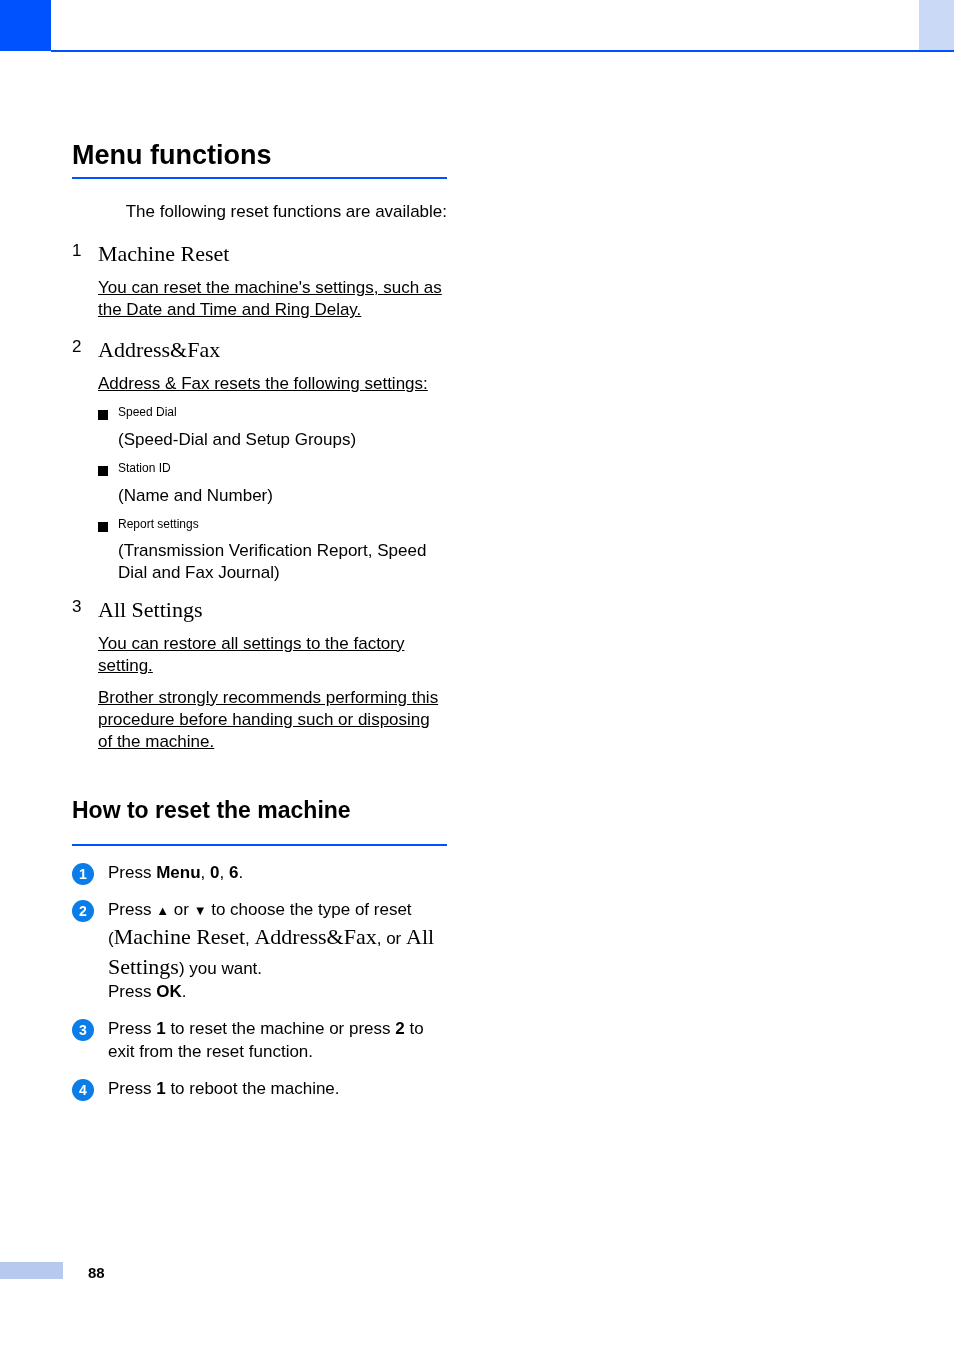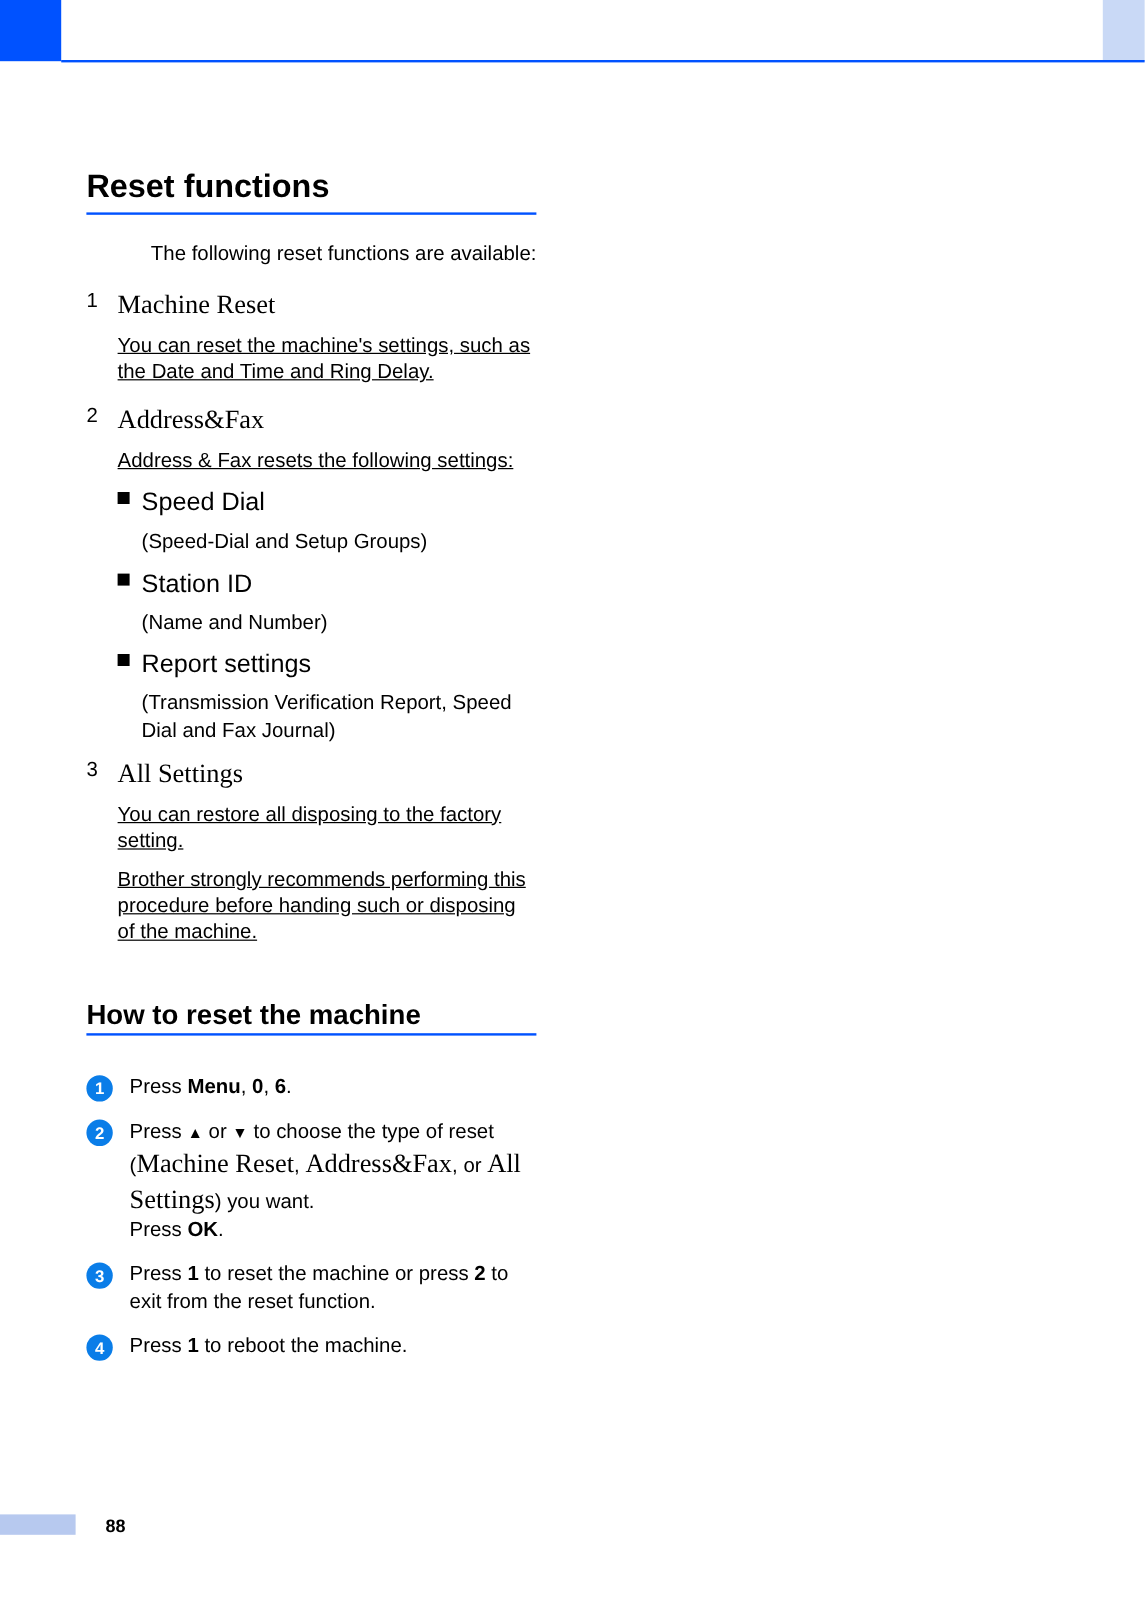--- a/index.html
+++ b/index.html
@@ -3,51 +3,51 @@
 <meta charset="utf-8">
 <style>
   * { margin: 0; padding: 0; box-sizing: border-box; }
   html, body { width: 954px; height: 1350px; background: #fff; font-family: Arial, Helvetica, sans-serif; color: #000; }
   .page { position: relative; width: 954px; height: 1350px; }
   .blue-tab { position: absolute; left: 0; top: 0; width: 51px; height: 51px; background: #0052ff; }
   .top-rule { position: absolute; left: 51px; right: 0; top: 50px; height: 1.5px; background: #0052ff; }
   .pale-tab { position: absolute; right: 0; top: 0; width: 35px; height: 51px; background: #c9d9f6; }
   .content { position: absolute; left: 72px; top: 140px; width: 375px; }
   .section-title { font-size: 27px; font-weight: bold; padding-bottom: 6px; border-bottom: 2px solid #0052ff; margin-bottom: 22px; }
-  .subtitle { font-size: 23px; font-weight: bold; padding-bottom: 2px; border-bottom: 2px solid #0052ff; margin-top: 38px; margin-bottom: 32px; }
+  .subtitle { font-size: 23px; font-weight: bold; padding-bottom: 20px; border-bottom: 2px solid #0052ff; margin-top: 38px; margin-bottom: 16px; }
   .intro { font-size: 17px; margin-bottom: 18px; line-height: 1.3; text-align: right; }
   .num-item { display: flex; margin-bottom: 10px; }
   .num-item .num { width: 26px; flex: 0 0 26px; font-size: 17px; }
   .num-item .body { flex: 1; }
   .mono { font-family: Liberation Serif, serif; font-size: 22px; }
   .para { font-size: 17px; line-height: 1.3; margin-top: 10px; margin-bottom: 6px; text-decoration: underline; }
   .bullet { display: flex; margin-top: 10px; margin-left: 0; }
   .bullet .sq { width: 10px; height: 10px; background: #000; margin-top: 5px; margin-right: 10px; flex: 0 0 10px; }
-  .bullet .btext { font-size: 21px; line-height: 1.3; }
+  .bullet .btext { font-size: 12px; line-height: 1.3; }
   .sub { font-size: 17px; line-height: 1.3; margin-left: 20px; margin-top: 8px; margin-bottom: 2px; }
   .steps { margin-top: 0; }
   .step { display: flex; margin-bottom: 14px; }
   .step .circle { width: 22px; height: 22px; border-radius: 50%; background: #0a7de8; color: #fff; font-size: 14px; font-weight: bold; display: flex; align-items: center; justify-content: center; flex: 0 0 22px; margin-right: 14px; margin-top: 1px; }
   .step .stext { font-size: 17px; line-height: 1.35; flex: 1; }
   .stext b { font-weight: bold; }
   .stext .arrow { font-size: 13px; }
   .page-num-bar { position: absolute; left: 0; bottom: 71px; width: 63px; height: 17px; background: #b7c9ef; }
   .page-num { position: absolute; left: 88px; bottom: 69px; font-size: 15px; font-weight: bold; }
 </style>
 </head>
 <body>
 
 <div class="page">
   <div class="blue-tab"></div>
   <div class="pale-tab"></div>
   <div class="top-rule"></div>
 
   <div class="content">
 
-    <div class="section-title">Reset functions</div>
+    <div class="section-title">Menu functions</div>
     <div class="intro">The following reset functions are available:</div>
 
     <div id="items-container">
         <div class="num-item">
           <div class="num">1</div>
           <div class="body">
             <div class="mono">Machine Reset</div>
             <div class="para">You can reset the machine's settings, such as the Date and Time and Ring Delay.</div>
           </div>
         </div>
@@ -70,21 +70,21 @@
               <div class="sq"></div>
               <div class="btext">Report settings</div>
             </div>
             <div class="sub">(Transmission Verification Report, Speed Dial and Fax Journal)</div>
           </div>
         </div>
         <div class="num-item">
           <div class="num">3</div>
           <div class="body">
             <div class="mono">All Settings</div>
-            <div class="para">You can restore all disposing to the factory setting.</div>
+            <div class="para">You can restore all settings to the factory setting.</div>
             <div class="para">Brother strongly recommends performing this procedure before handing such or disposing of the machine.</div>
           </div>
         </div>
       </div>
 
     <div class="subtitle">How to reset the machine</div>
 
     <div class="steps" id="steps-container">
         <div class="step">
           <div class="circle">1</div>

